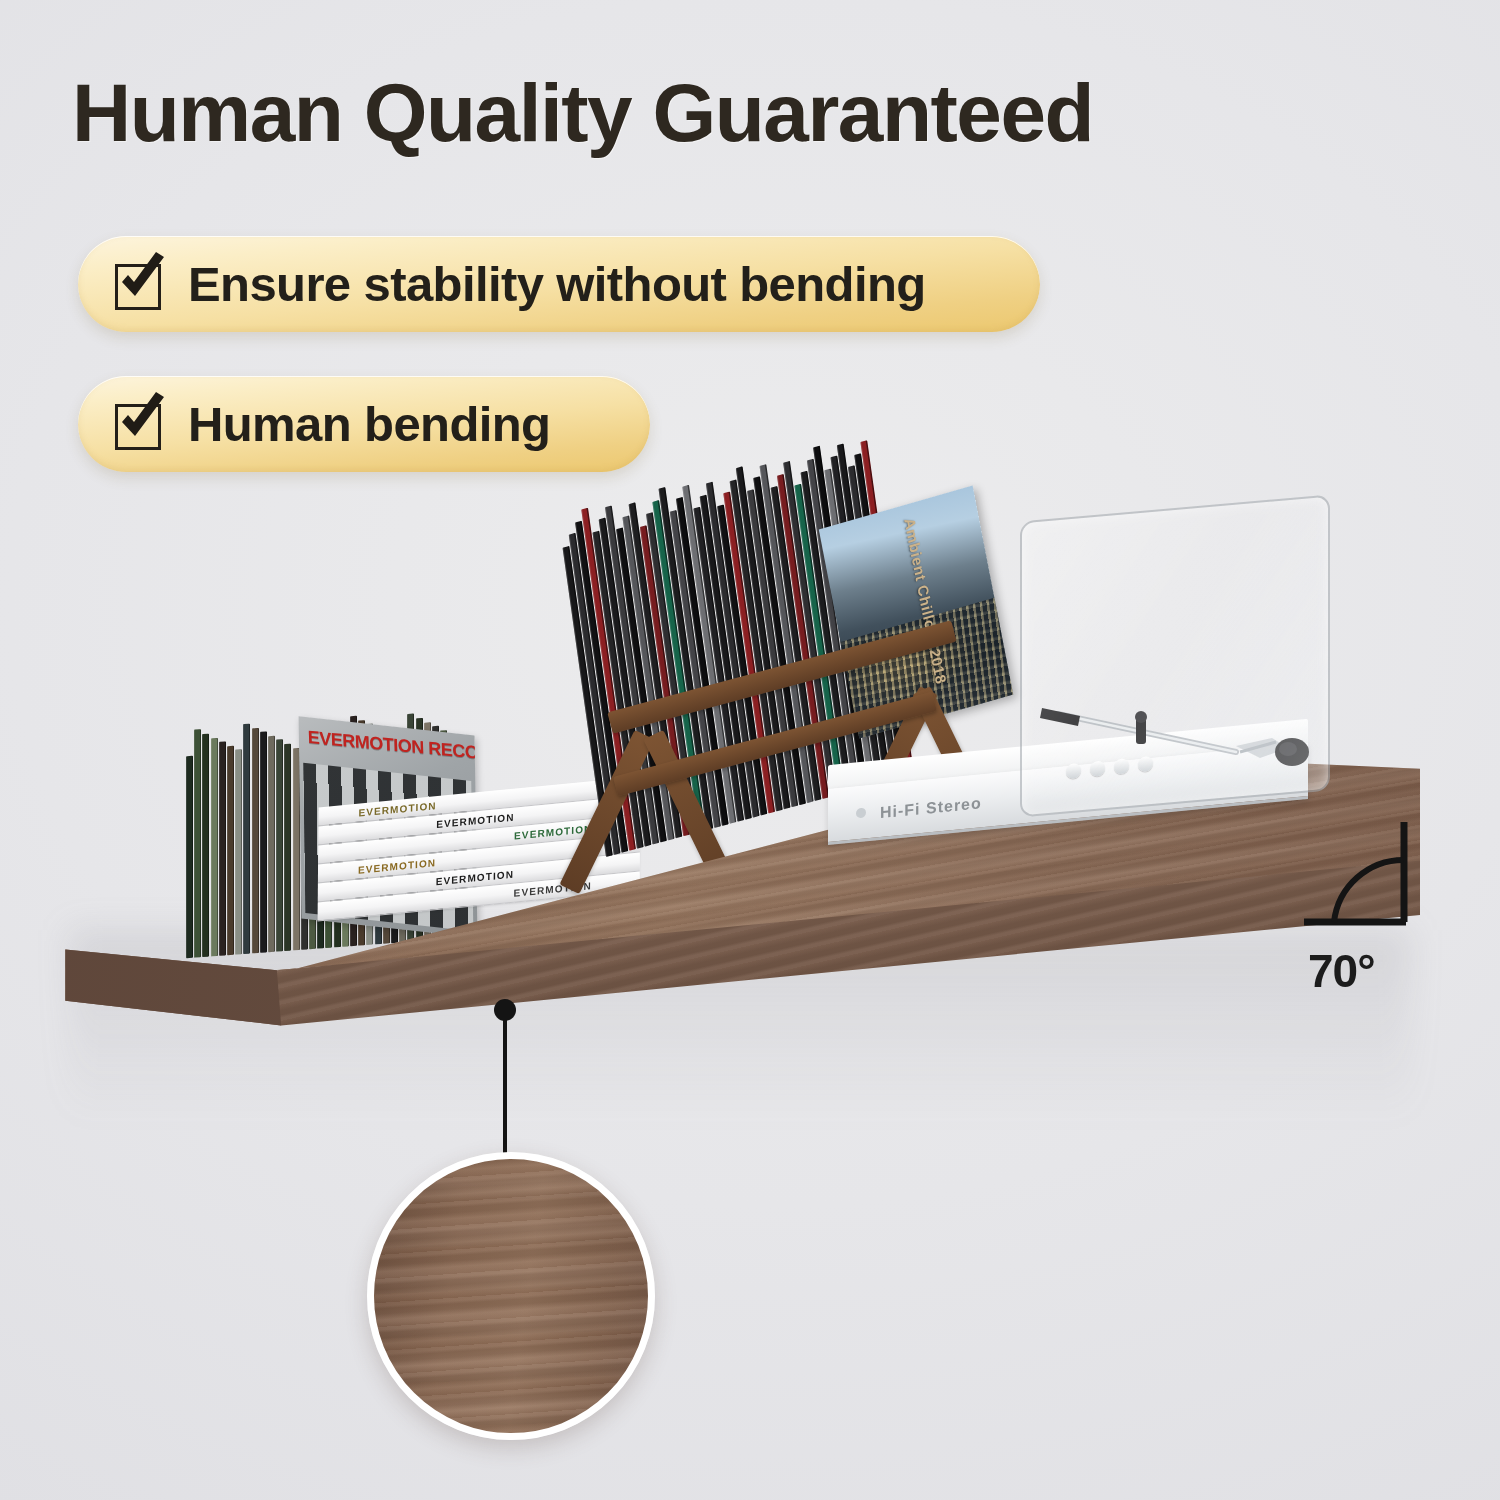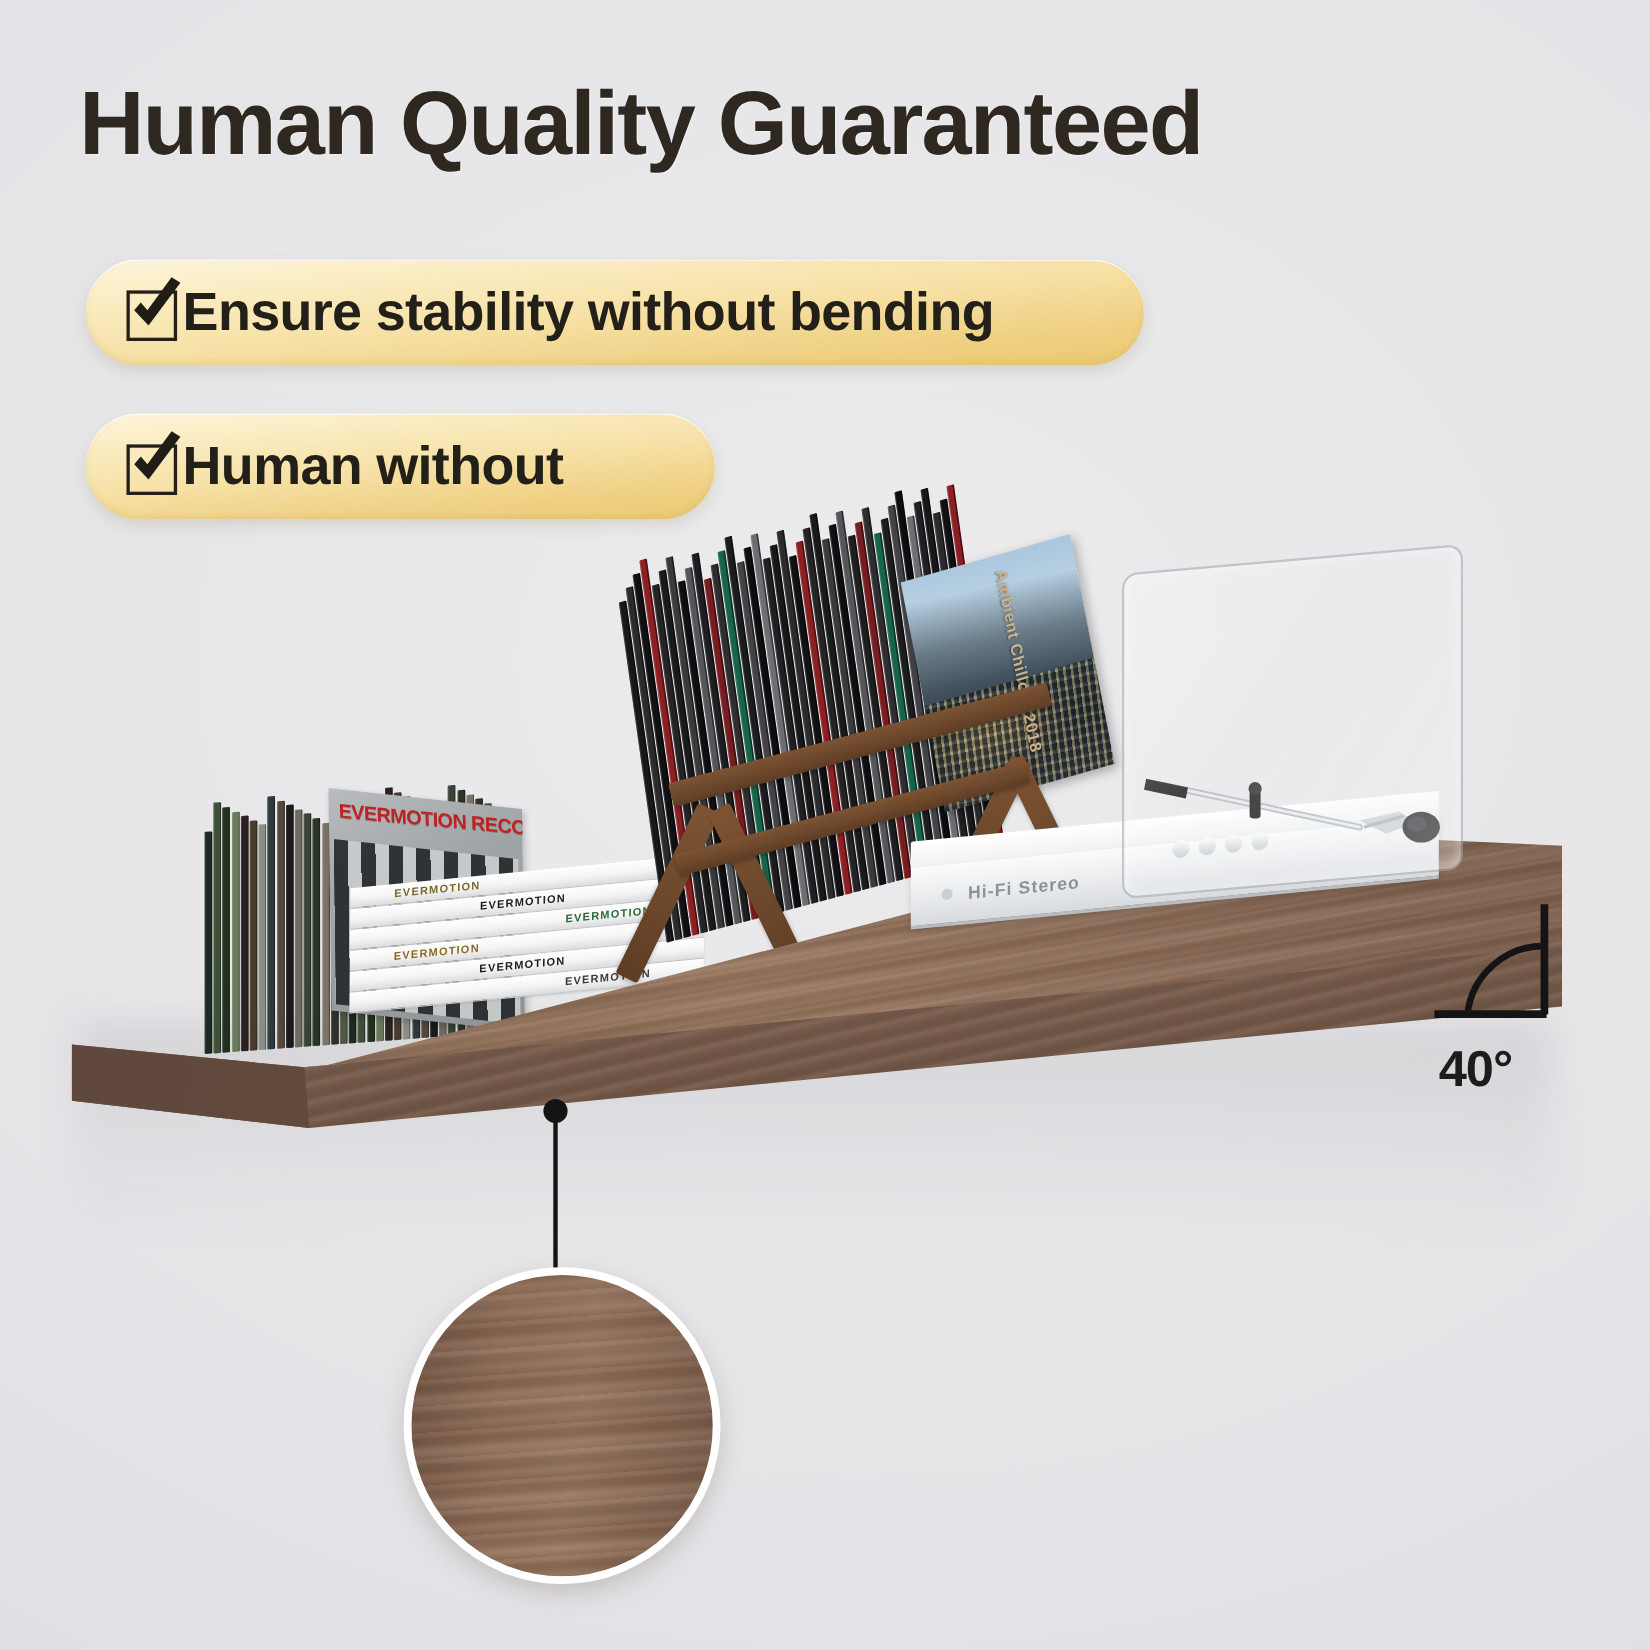--- a/index.html
+++ b/index.html
@@ -58,20 +58,21 @@
   }
   #pill-1 { left: 78px; top: 236px; width: 962px; }
   #pill-2 { left: 78px; top: 376px; width: 572px; }
 
   .pill-label {
     font-size: 49px;
     font-weight: 700;
     color: #23201a;
     letter-spacing: -0.6px;
     white-space: nowrap;
+    margin-left: 22px;
   }
 
   
   .check-box {
     position: relative;
     width: 54px;
     height: 54px;
     flex: 0 0 54px;
   }
   .check-box .box {
@@ -459,21 +460,21 @@
     <span class="pill-label">Ensure stability without bending</span>
   </div>
 
   <div class="pill" id="pill-2">
     <span class="check-box">
       <span class="box"></span>
       <svg class="tick" viewBox="0 0 60 60" aria-hidden="true">
         <path d="M10 31 L23 45 L52 6 L44 1 L22 31 L16 24 Z" fill="#201c16"></path>
       </svg>
     </span>
-    <span class="pill-label">Human without</span>
+    <span class="pill-label">Human bending</span>
   </div>
 
   <div id="wall-shadow"></div>
 
   <div id="vinyl-row">
       <span class="sleeve" style="left: 0px; height: 88%; background: rgb(29, 42, 31); box-shadow: rgba(0, 0, 0, 0.35) -1px 0px 0px inset, rgba(255, 255, 255, 0.12) 1px 0px 0px inset;"></span>
       <span class="sleeve" style="left: 8.2px; height: 99%; background: rgb(61, 81, 54); box-shadow: rgba(0, 0, 0, 0.35) -1px 0px 0px inset, rgba(255, 255, 255, 0.12) 1px 0px 0px inset;"></span>
       <span class="sleeve" style="left: 16.4px; height: 97%; background: rgb(35, 48, 31); box-shadow: rgba(0, 0, 0, 0.35) -1px 0px 0px inset, rgba(255, 255, 255, 0.12) 1px 0px 0px inset;"></span>
       <span class="sleeve" style="left: 24.6px; height: 95%; background: rgb(107, 122, 93); box-shadow: rgba(0, 0, 0, 0.35) -1px 0px 0px inset, rgba(255, 255, 255, 0.12) 1px 0px 0px inset;"></span>
       <span class="sleeve" style="left: 32.8px; height: 93%; background: rgb(42, 34, 32); box-shadow: rgba(0, 0, 0, 0.35) -1px 0px 0px inset, rgba(255, 255, 255, 0.12) 1px 0px 0px inset;"></span>
@@ -618,21 +619,21 @@
     <ellipse cx="248" cy="59" rx="9" ry="7" fill="#3d3d40"></ellipse>
   </svg>
 
   <div id="dustcover"></div>
 
   <svg id="angle-mark" viewBox="0 0 120 120">
     <line x1="104" y1="4" x2="104" y2="104" stroke="#141414" stroke-width="7"></line>
     <line x1="4" y1="104" x2="106" y2="104" stroke="#141414" stroke-width="7"></line>
     <path d="M34 104 A70 70 0 0 1 104 42" fill="none" stroke="#141414" stroke-width="6"></path>
   </svg>
-  <div id="angle-label">40°</div>
+  <div id="angle-label">70°</div>
 
   <div id="callout-dot"></div>
   <div id="callout-line"></div>
   <div id="swatch-circle"></div>
 
   <div id="caption">
   </div>
 
 </div>
 

